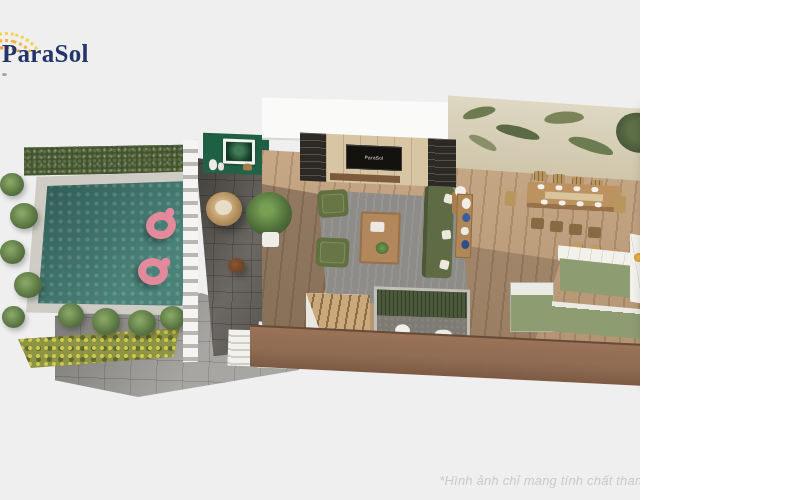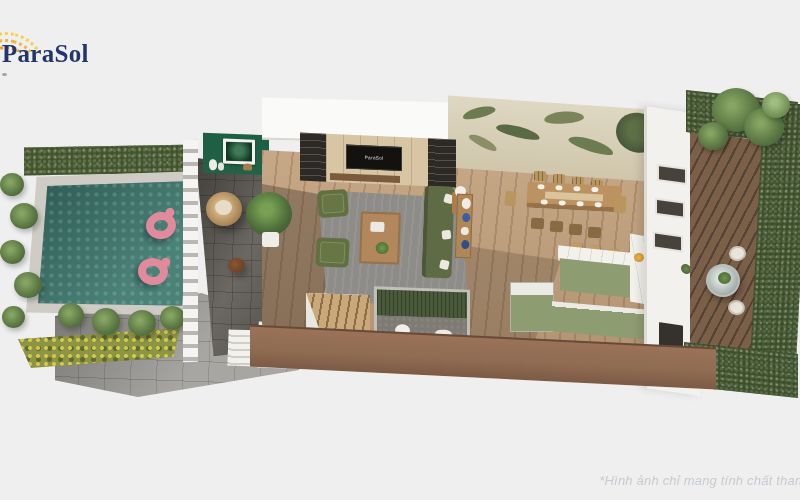--- a/index.html
+++ b/index.html
@@ -8,21 +8,21 @@
     --poolStone:#cfccc5; --poolWater:#3f7a70; --flamingoPink:#e2899c;
     --paveGray:#a8a6a2; --patioGray:#75726c; --woodFloor:#c2a07c;
     --wallWhite:#f2f1ee; --accentGreenWall:#226247; --muralBeige:#d8d1bb;
     --muralLeaf:#6d7c50; --sofaOlive:#5f6b45; --rugGray:#8d8c88;
     --tableWood:#bb9260; --tvBlack:#14120f; --shelfDark:#2d2a26;
     --islandSage:#8e9c72; --marbleWhite:#f3f1ec; --bathGreen:#49593a;
     --bathFloorGray:#7e7b74; --brownCut:#8f6c52; --deckBrown:#7b6049;
     --courtHedge:#3d4e2d; --stairWood:#c9a87a;
   }
   html,body{margin:0;padding:0;}
-  #scene{position:relative;width:800px;height:500px;background:var(--bg);
+  #scene{position:relative;width:640px;height:500px;background:var(--bg);
     overflow:hidden;font-family:"Liberation Sans",sans-serif;}
   #scene *{position:absolute;box-sizing:border-box;}
 
   
   .logo-burst{left:0;top:14px;width:92px;height:38px;overflow:hidden;}
   .arc{border:3px dotted transparent;border-radius:50%;transform:rotate(14deg);}
   .arc1{left:-34px;top:18px;width:80px;height:80px;border-top-color:#f8d04a;}
   .arc2{left:-27px;top:25px;width:66px;height:66px;border-top-color:#f5b33b;}
   .arc3{left:-20px;top:32px;width:52px;height:52px;border-top-color:#ee9630;}
   .arc4{left:-13px;top:39px;width:38px;height:38px;border-top-color:#e4762a;}

